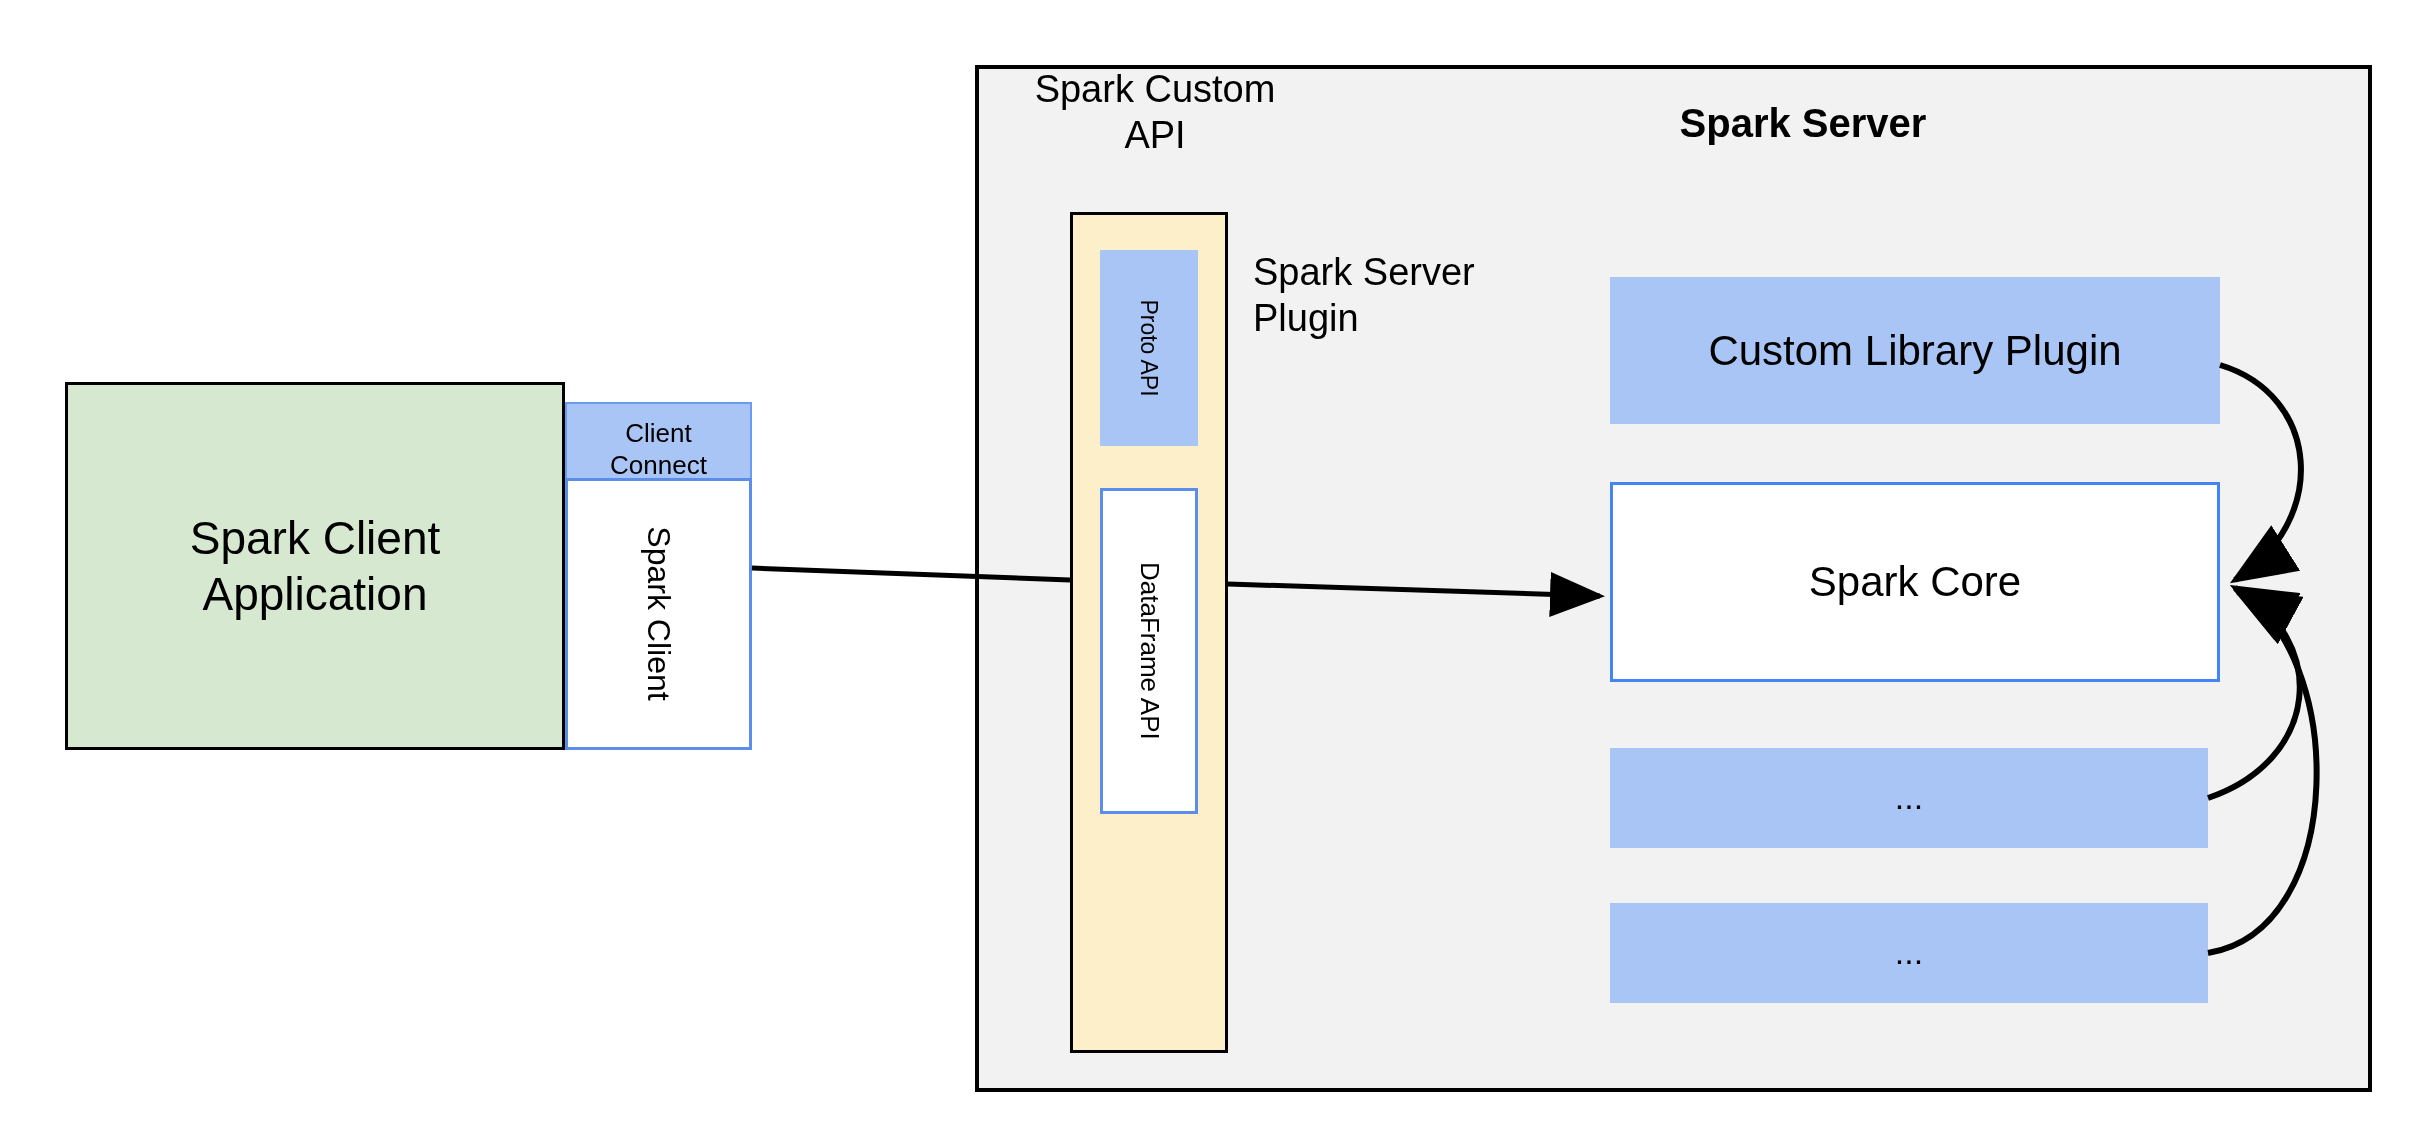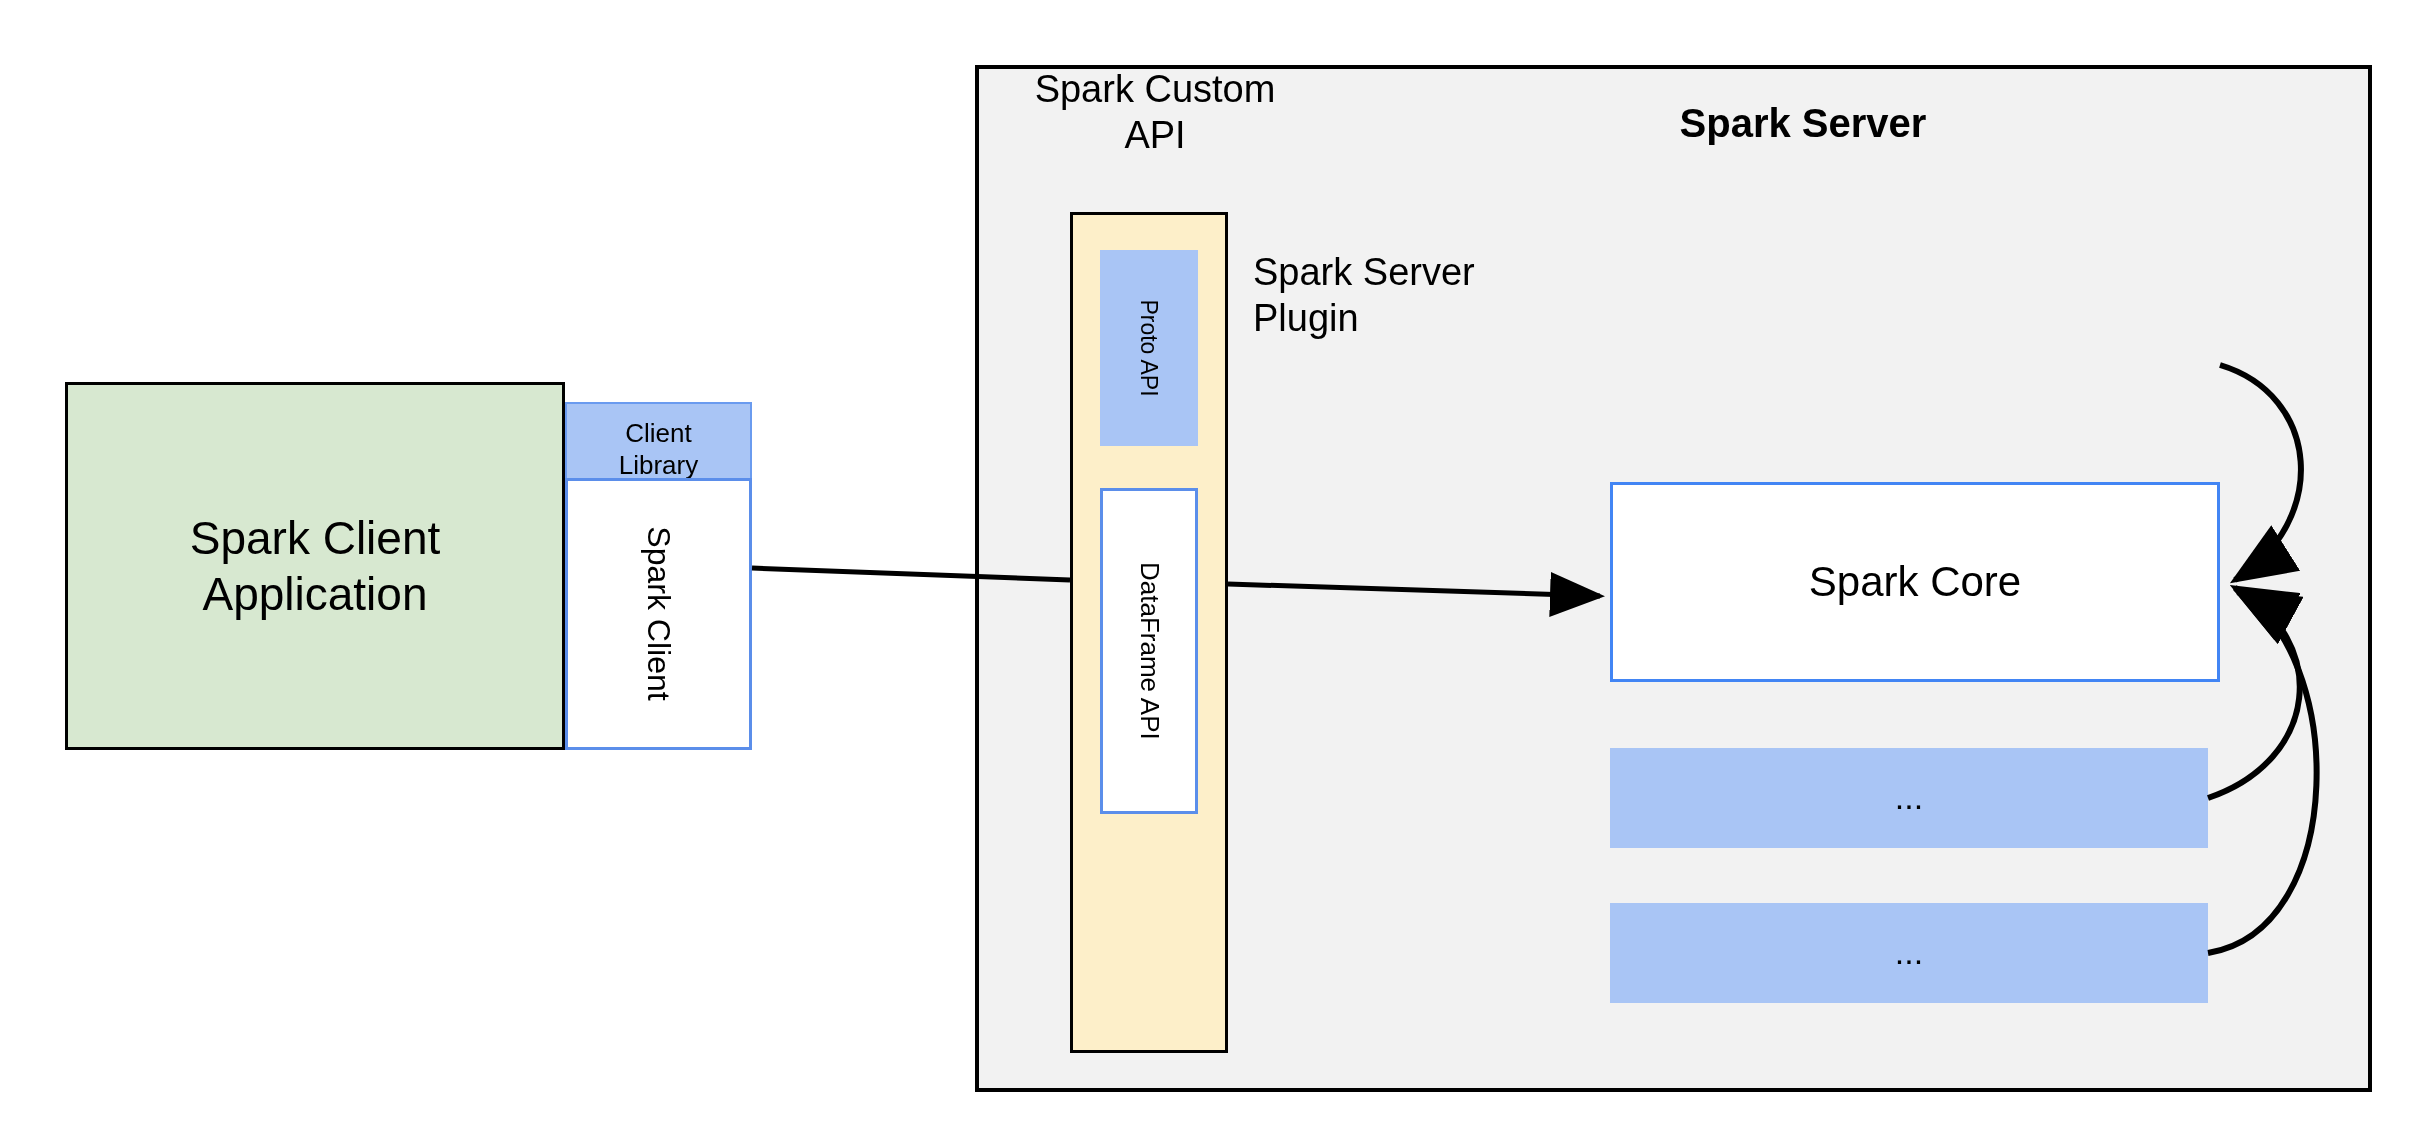--- a/index.html
+++ b/index.html
@@ -203,21 +203,21 @@
   <div class="box" id="client-app-box">
     <span>
       <span>Spark Client</span><br>
       <span>Application</span>
     </span>
   </div>
 
   <div class="box" id="client-package-box">
     <span>
       <span>Client</span><br>
-      <span>Library</span>
+      <span>Connect</span>
     </span>
   </div>
 
   <div class="box" id="spark-client-box">
     <span class="vtext">Spark Client</span>
   </div>
 
   <div class="box" id="spark-server-title">Spark Server</div>
 
   <div class="box" id="spark-connect-api-label">
@@ -237,20 +237,23 @@
   <div class="box" id="server-library-column"></div>
 
   <div class="box" id="proto-api-box">
     <span class="vtext">Proto API</span>
   </div>
 
   <div class="box" id="dataframe-api-box">
     <span class="vtext">DataFrame API</span>
   </div>
 
+  <div class="box" id="custom-library-plugin-box">
+    <span>Custom Library Plugin</span>
+  </div>
 
   <div class="box" id="spark-core-box">
     <span>Spark Core</span>
   </div>
 
   <div class="box" id="ellipsis-box-1">
     <span>...</span>
   </div>
 
   <div class="box" id="ellipsis-box-2">

